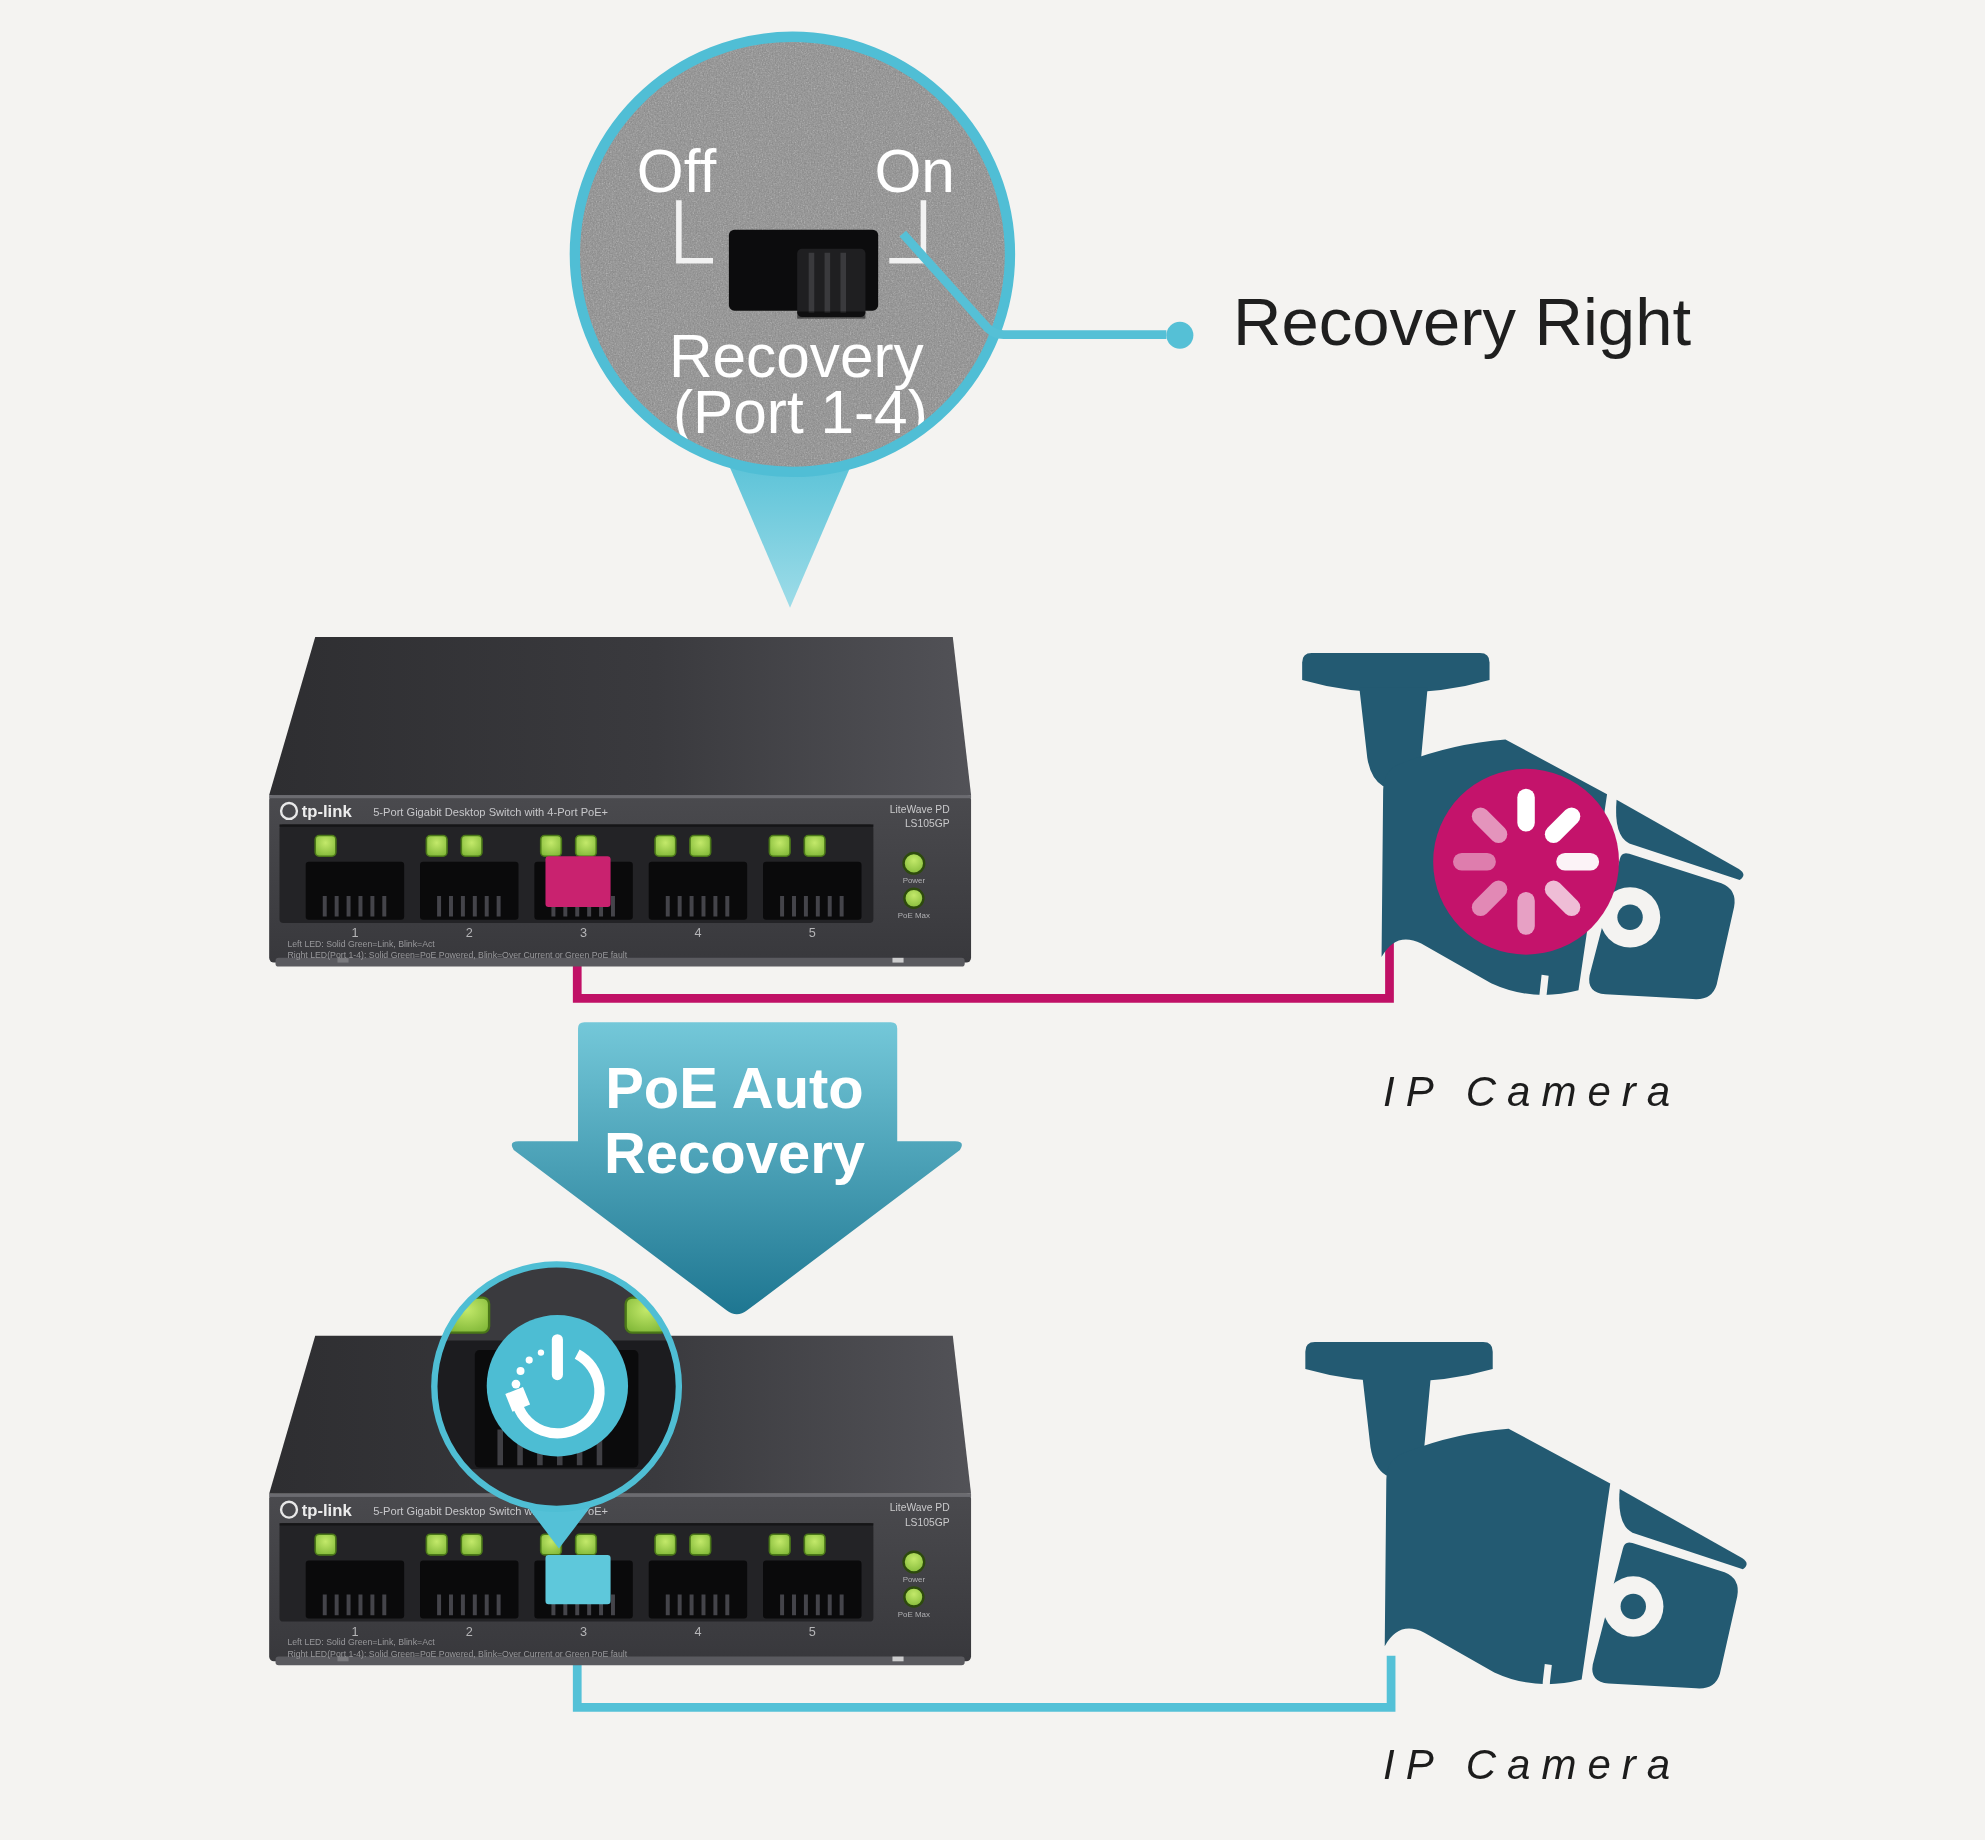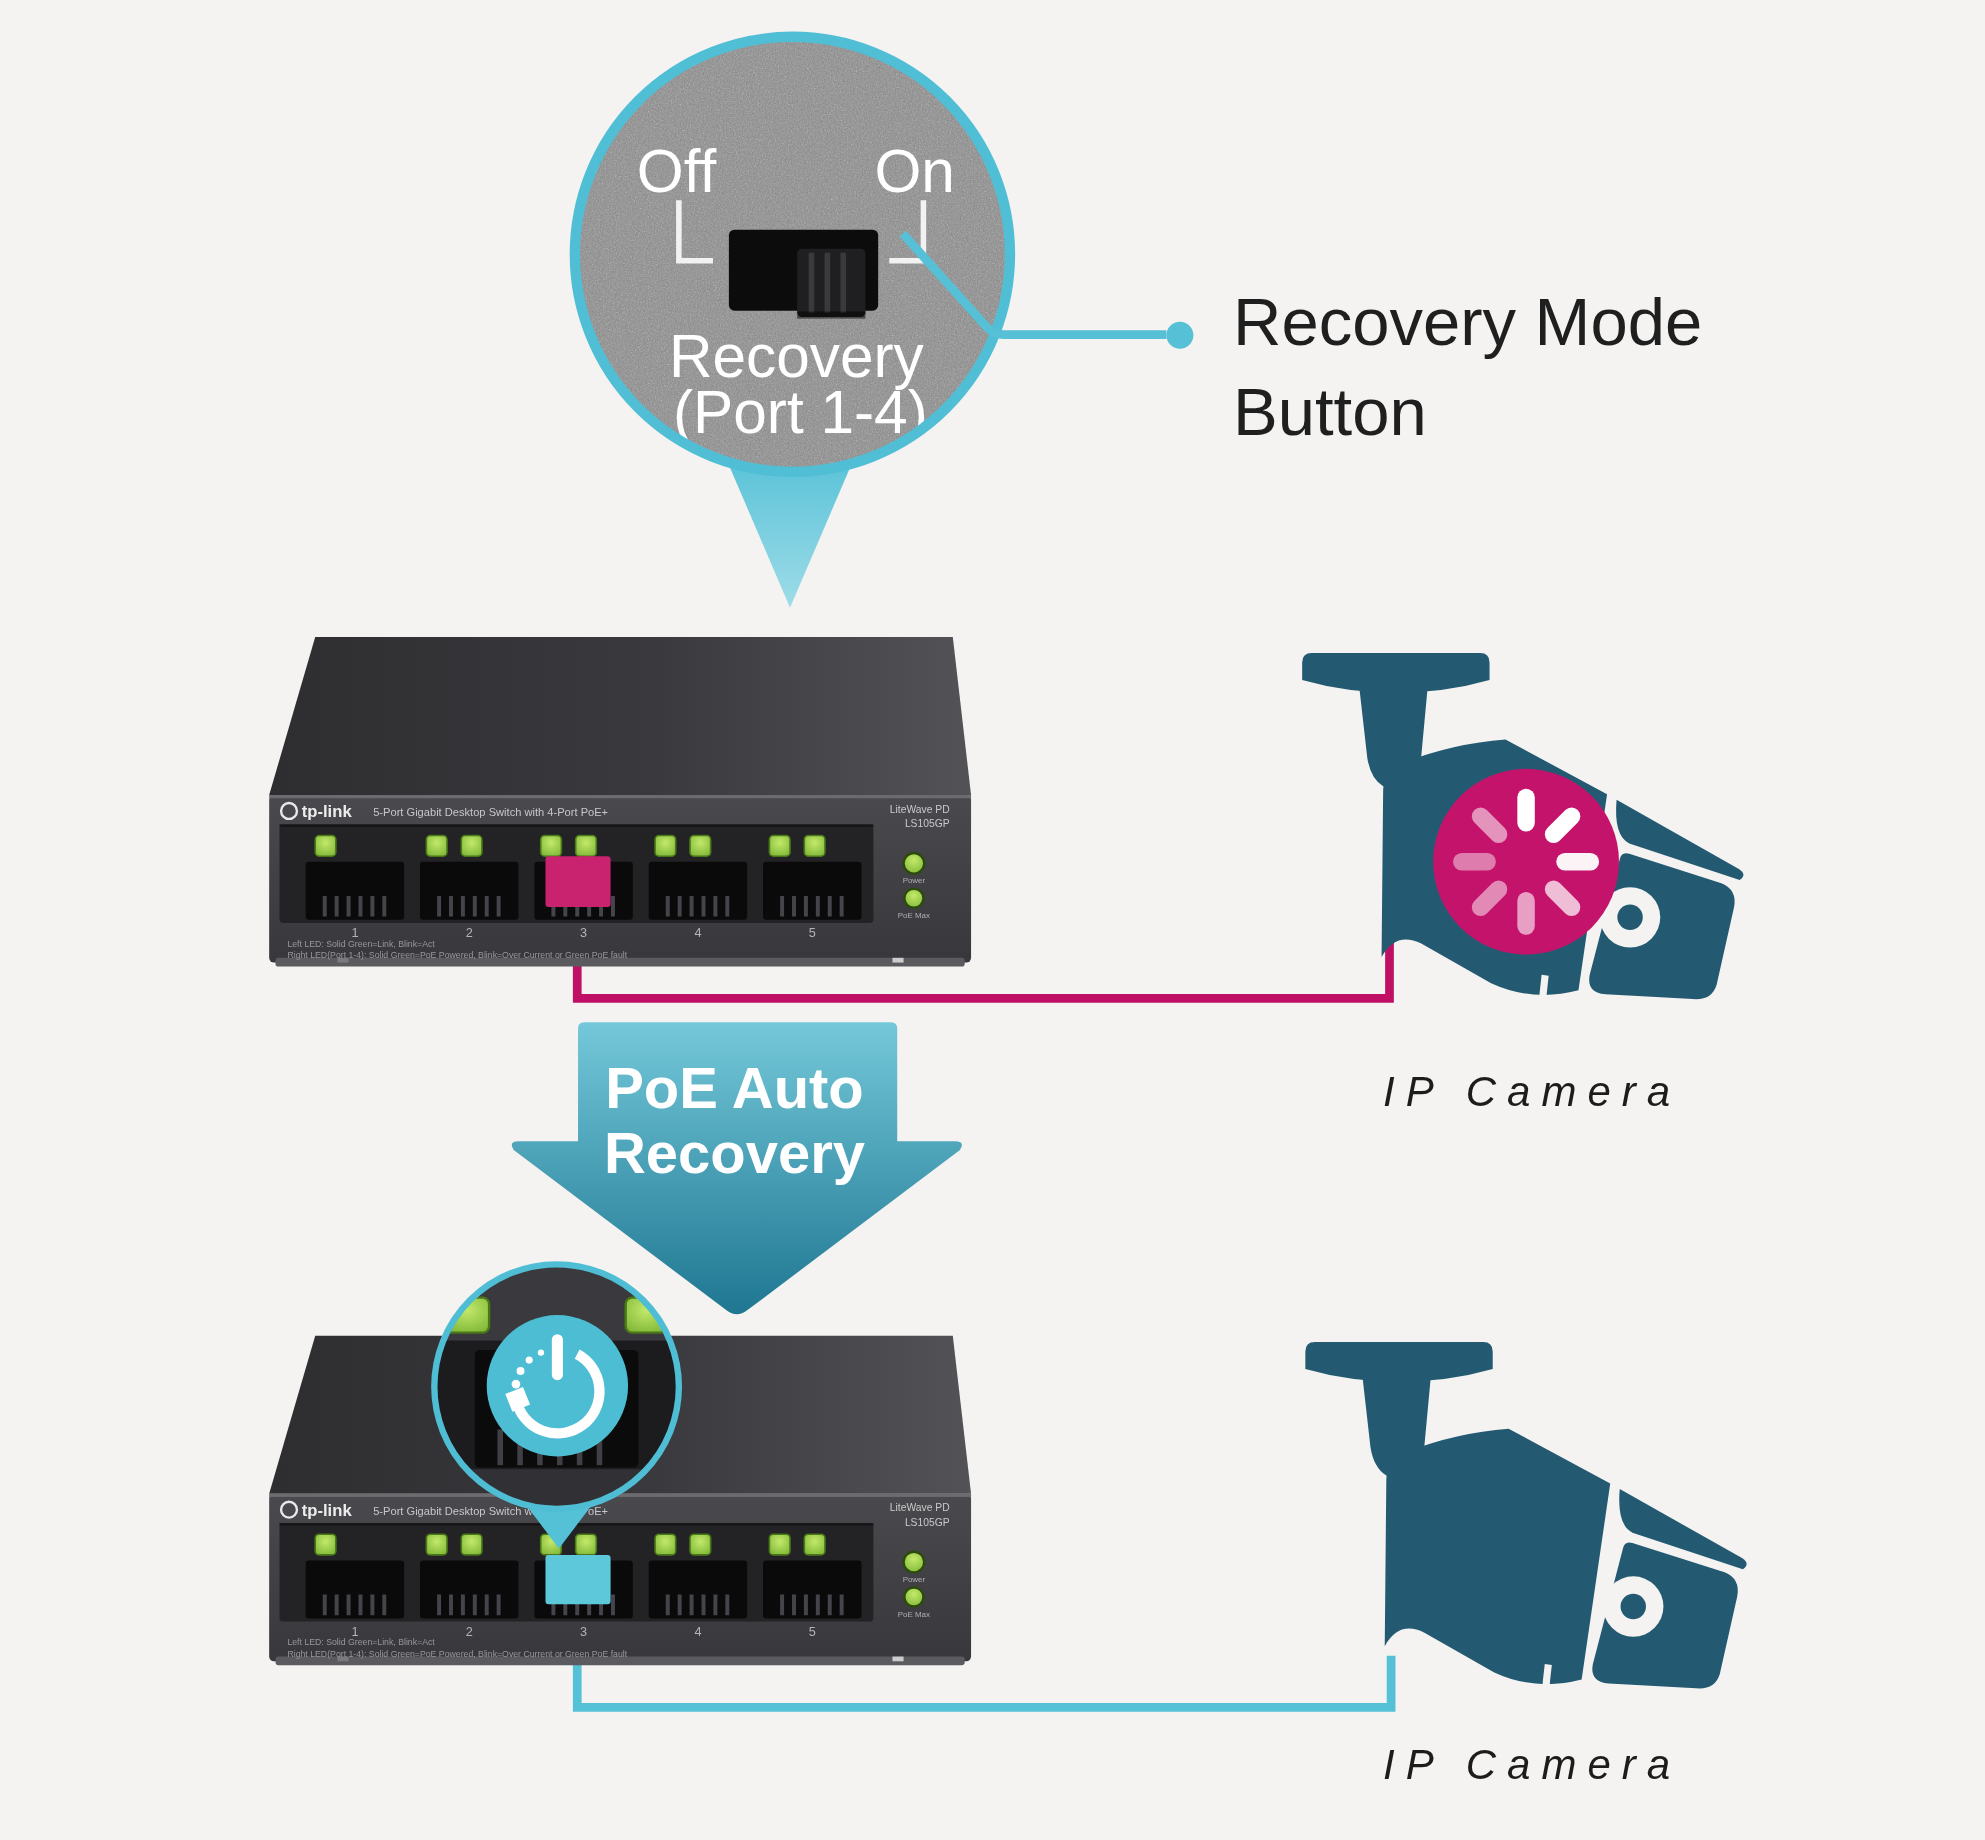--- a/index.html
+++ b/index.html
@@ -281,19 +281,18 @@
     <path d="M2036,1007 L2190,1094 Q2201,1101 2191,1108 L2052,1062 Q2032,1052 2036,1007 Z" fill="#235a72"></path>
     <path d="M2052,1075 L2168,1112 Q2188,1120 2184,1142 L2162,1240 Q2156,1260 2132,1258 L2022,1252 Q1998,1250 2002,1228 L2040,1082 Q2042,1072 2052,1075 Z" fill="#235a72"></path>
     <circle cx="2053" cy="1155" r="38" fill="#f4f3f1"></circle>
     <circle cx="2053" cy="1155" r="16" fill="#235a72"></circle>
     <path d="M1946,1228 Q1940,1270 1944,1312" stroke="#f4f3f1" stroke-width="9" fill="none"></path>
   </g>
 
 </svg>
 
 <div class="heading">
-  <div>Recovery Mode</div>
-  <div>Button</div>
+  <div>Recovery Right</div>
 </div>
 <div class="cam-label" id="cam-label-1">IP Camera</div>
 <div class="cam-label" id="cam-label-2">IP Camera</div>
 </div>
 
 
 </body></html>

